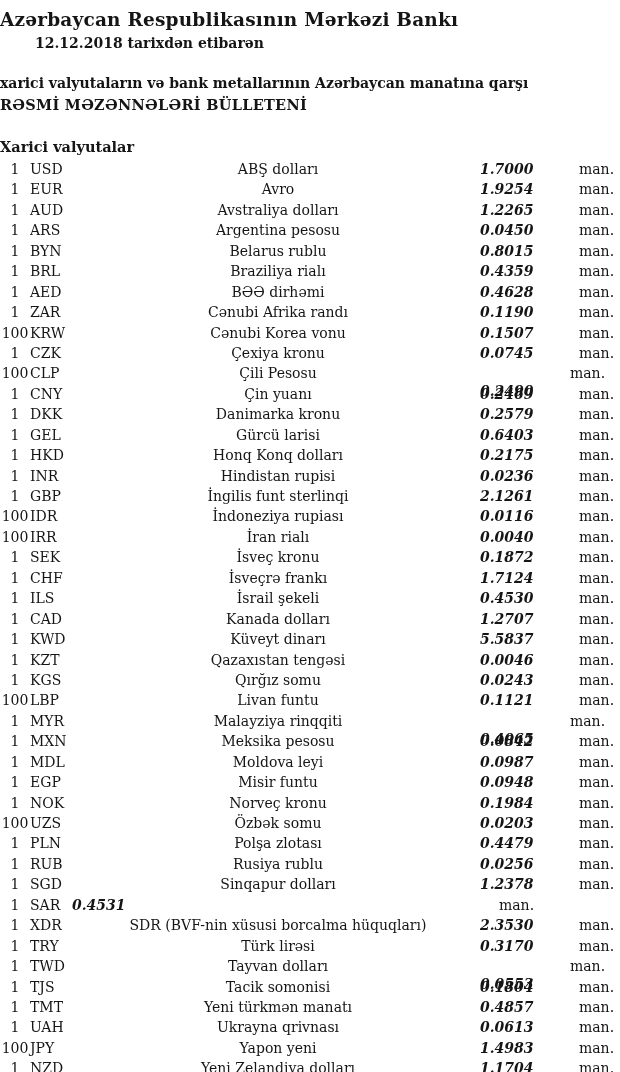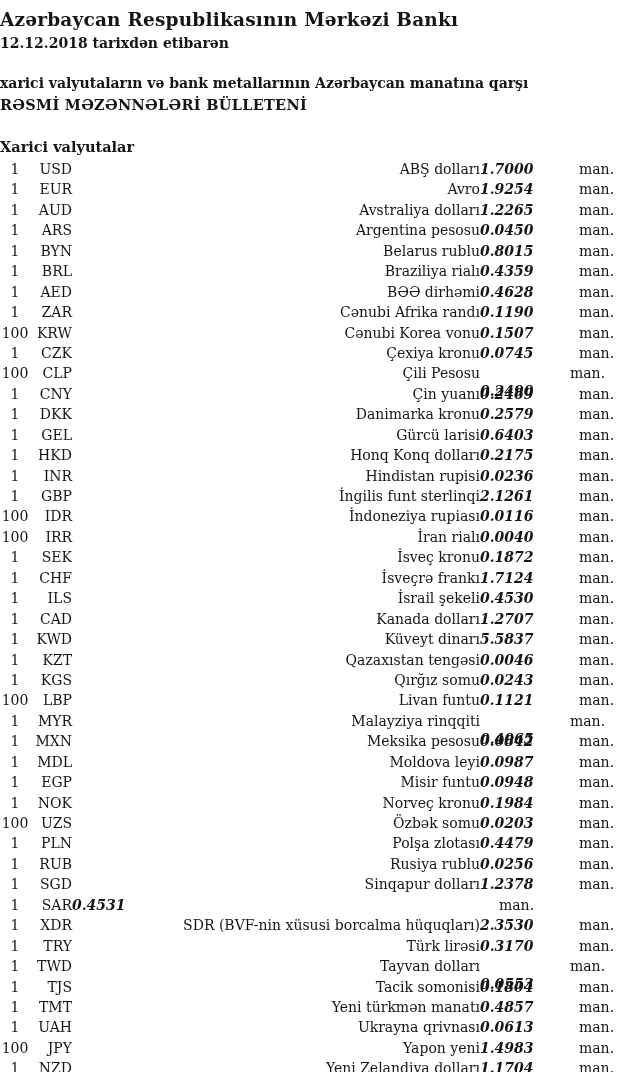--- a/index.html
+++ b/index.html
@@ -17,20 +17,21 @@
   .doc-title {
     font-size: 18.5px;
     font-weight: bold;
     line-height: 27px;
     letter-spacing: 0.2px;
   }
   .doc-date-line {
     font-size: 14px;
     font-weight: bold;
     line-height: 21px;
+    padding-left: 35px;
   }
   .doc-subtitle-line {
     font-size: 14px;
     font-weight: bold;
     line-height: 21px;
     margin-top: 19px;
   }
   .doc-bulletin-line {
     font-size: 14.5px;
     font-weight: bold;
@@ -48,22 +49,22 @@
   .rate-row {
     display: grid;
     grid-template-columns: 30px 42px 1fr 80px 42px;
     height: 20.45px;
     line-height: 20.45px;
     font-size: 14px;
     padding-right: 18px;
     white-space: nowrap;
   }
   .qty-cell   { text-align: center; }
-  .code-cell  { text-align: right; }
-  .name-cell  { text-align: right; padding-left: 4px; overflow: hidden; }
+  .code-cell  { text-align: left; }
+  .name-cell  { text-align: center; padding-left: 4px; overflow: hidden; }
   .value-cell {
     text-align: left;
     padding-right: 10px;
     font-weight: bold;
     font-style: italic;
   }
   .unit-cell  { text-align: left; padding-left: 6px; margin-left: 13px; }
   .rate-row.shifted .value-cell { padding-right: 14px; margin-top: 18px; }
   .rate-row.shifted .unit-cell  { position: relative; left: -9px; }
 </style>

